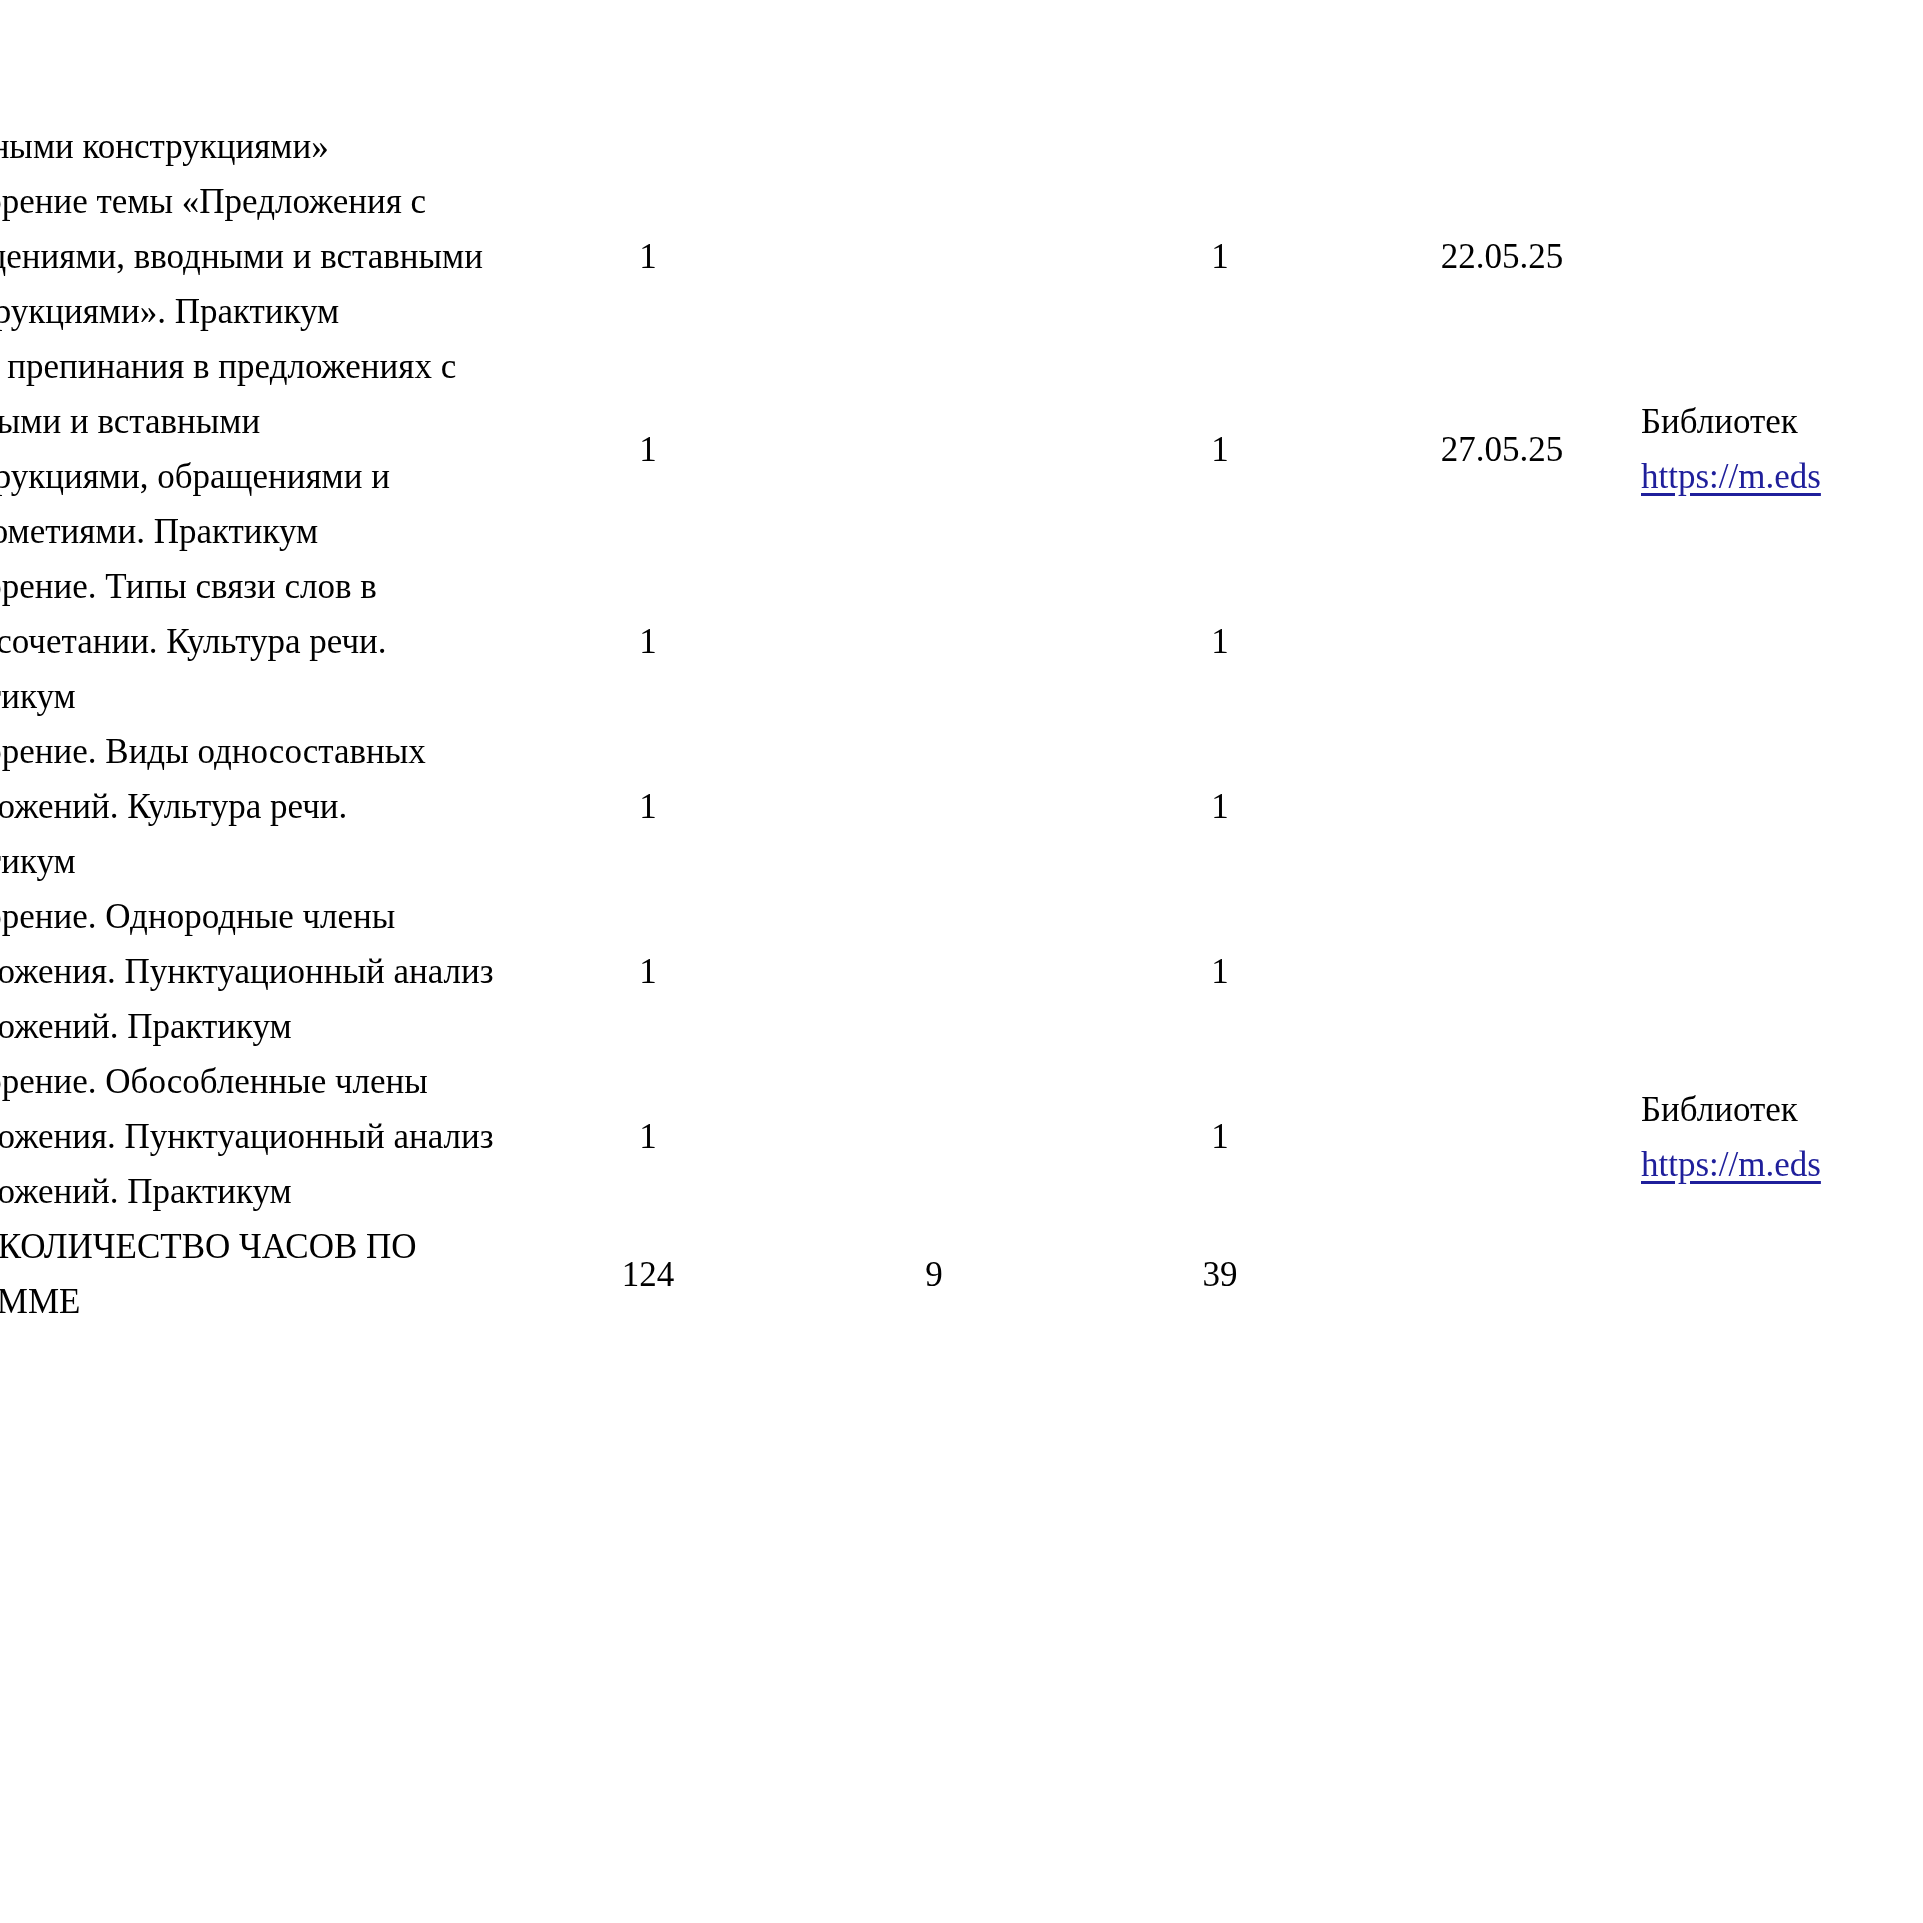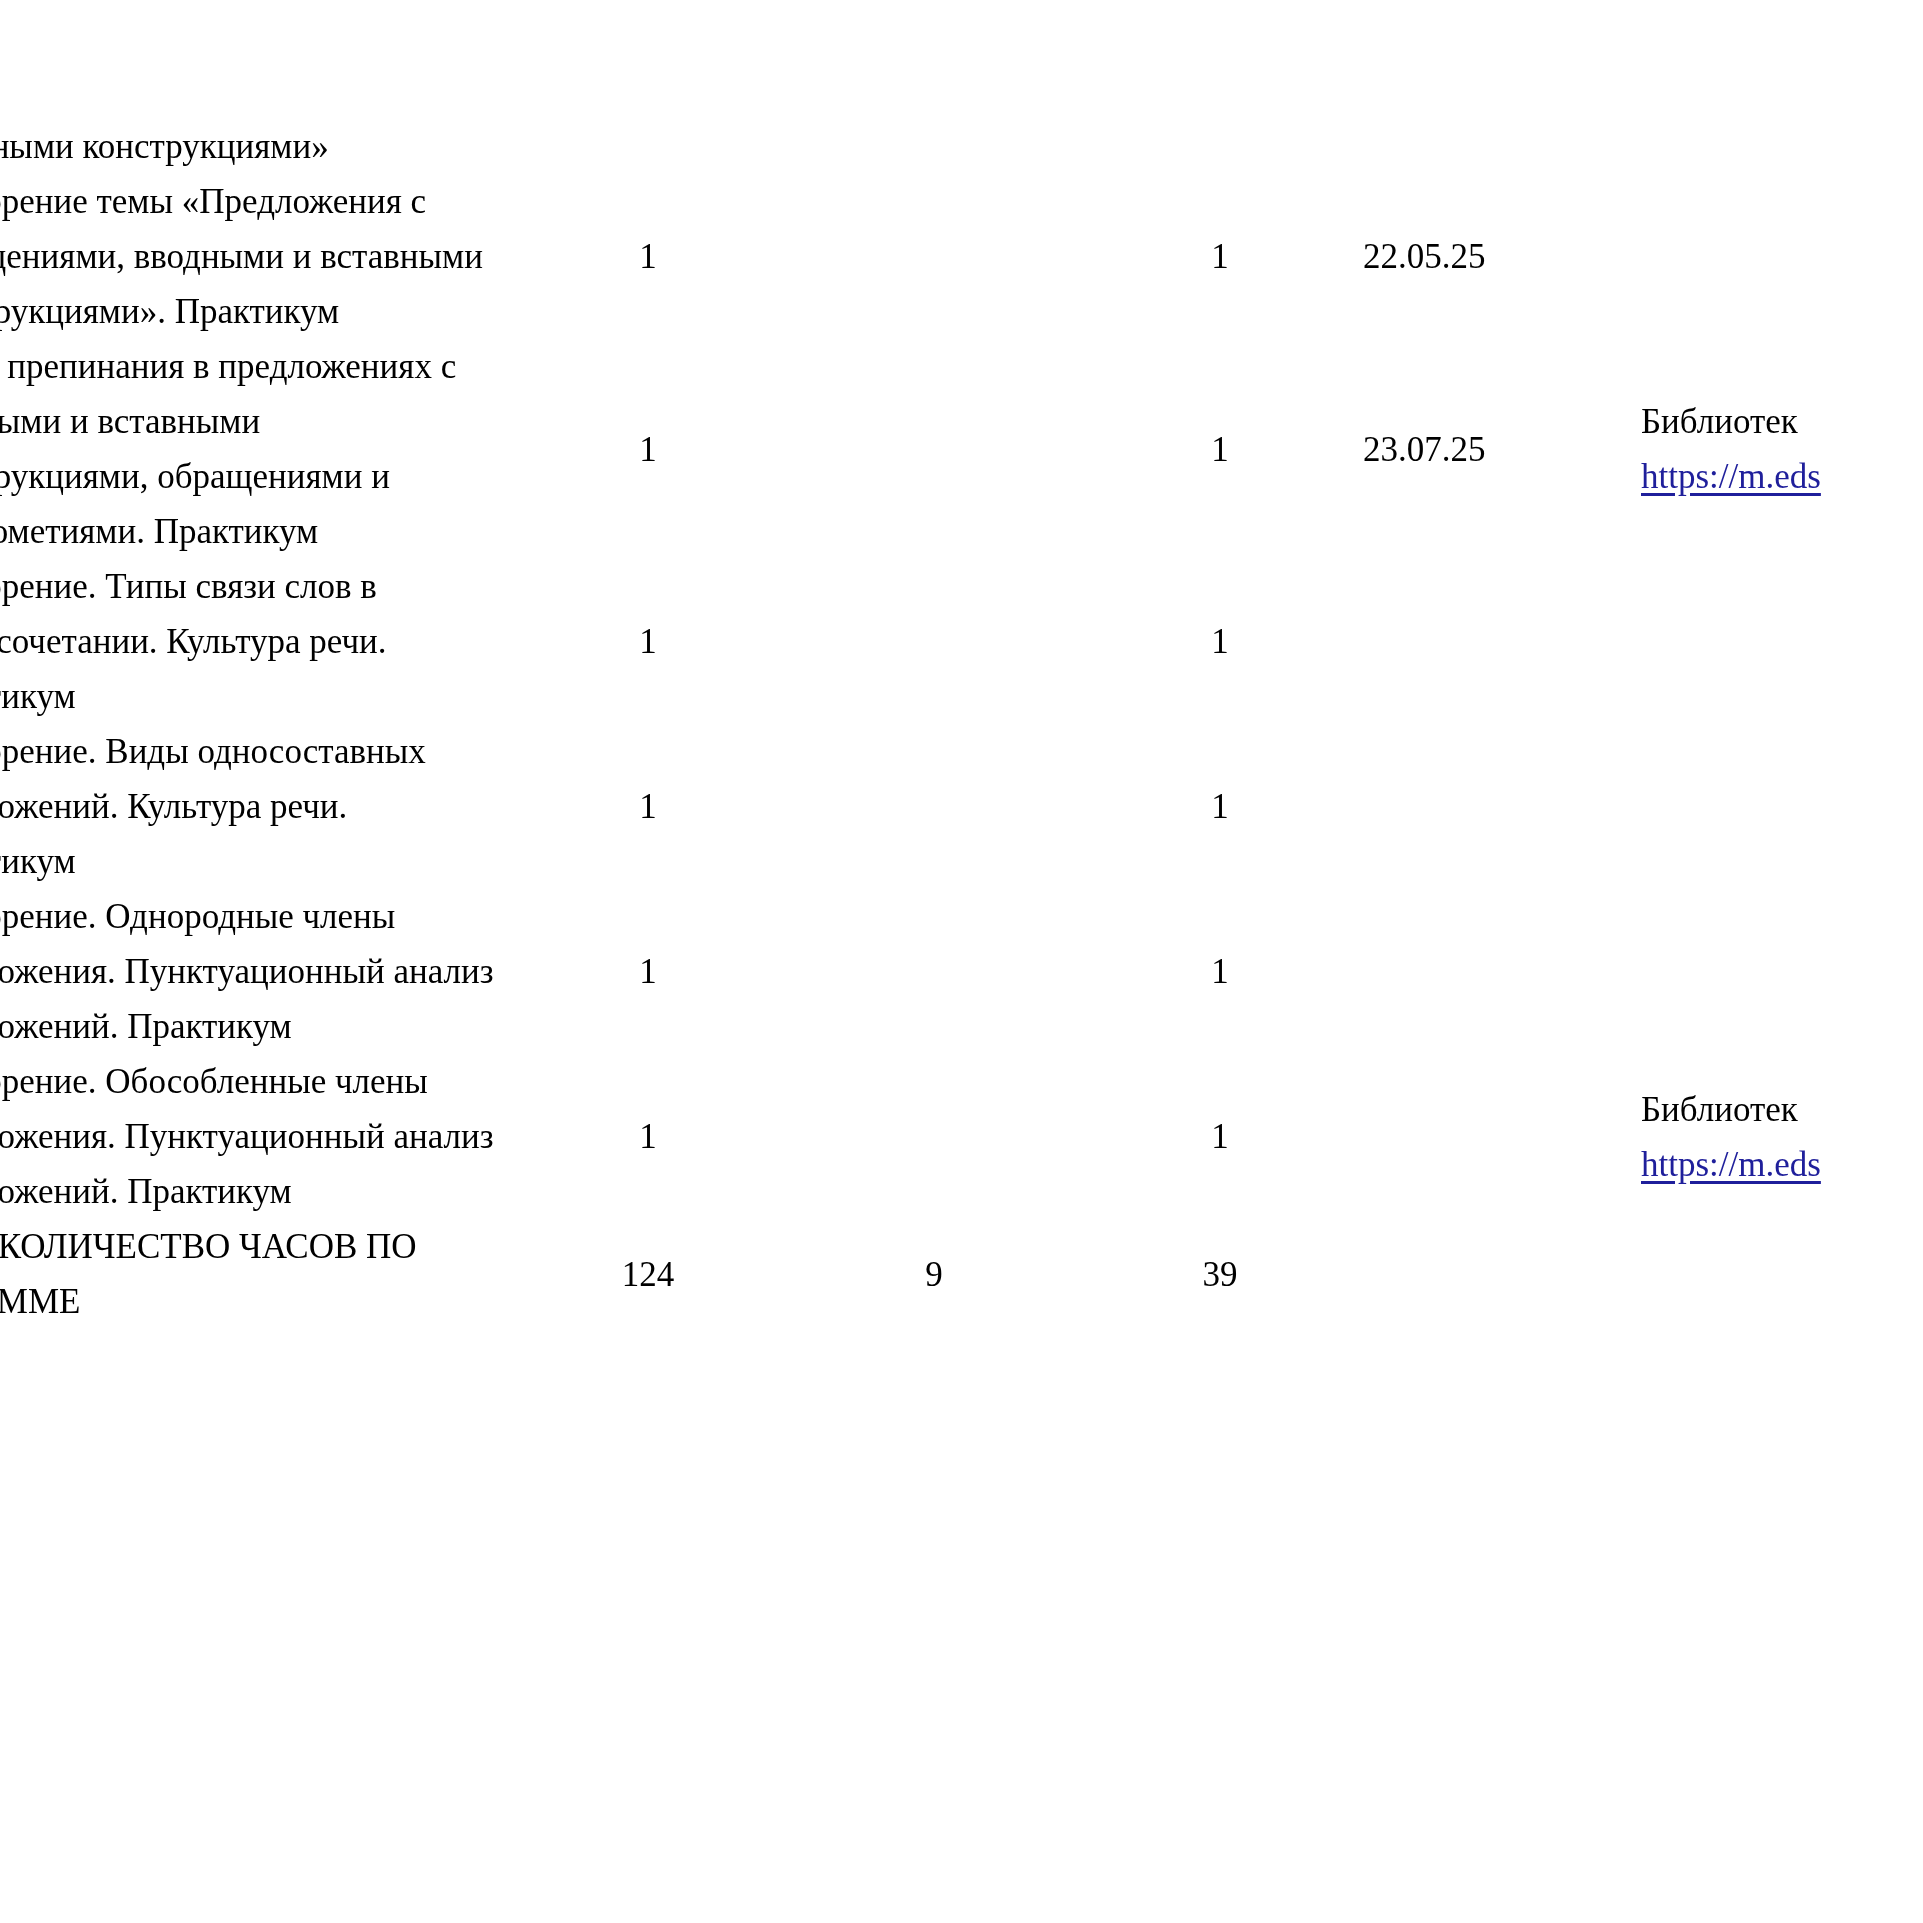--- a/index.html
+++ b/index.html
@@ -55,21 +55,21 @@
     padding-left: 69px;
     padding-right: 18px;
     text-align: left;
     vertical-align: middle;
   }
   td.num {
     text-align: center;
     vertical-align: middle;
   }
   td.date {
-    text-align: left;
+    text-align: center;
     vertical-align: middle;
     white-space: nowrap;
   }
   td.res {
     padding-left: 96px;
     text-align: left;
     vertical-align: middle;
     white-space: nowrap;
   }
   tr.row-continuation td.topic {
@@ -129,21 +129,21 @@
           <td class="res">
             <span class="res-label"></span>
           </td>
         </tr>
 
         <tr>
           <td class="topic">Знаки препинания в предложениях с вводными и вставными конструкциями, обращениями и междометиями. Практикум</td>
           <td class="num">1</td>
           <td class="num"></td>
           <td class="num">1</td>
-          <td class="date">23.07.25</td>
+          <td class="date">27.05.25</td>
           <td class="res">
             <span class="res-label">Библиотек</span>
             <span class="res-link">https://m.eds</span>
           </td>
         </tr>
 
         <tr>
           <td class="topic">Повторение. Типы связи слов в словосочетании. Культура речи. Практикум</td>
           <td class="num">1</td>
           <td class="num"></td>

